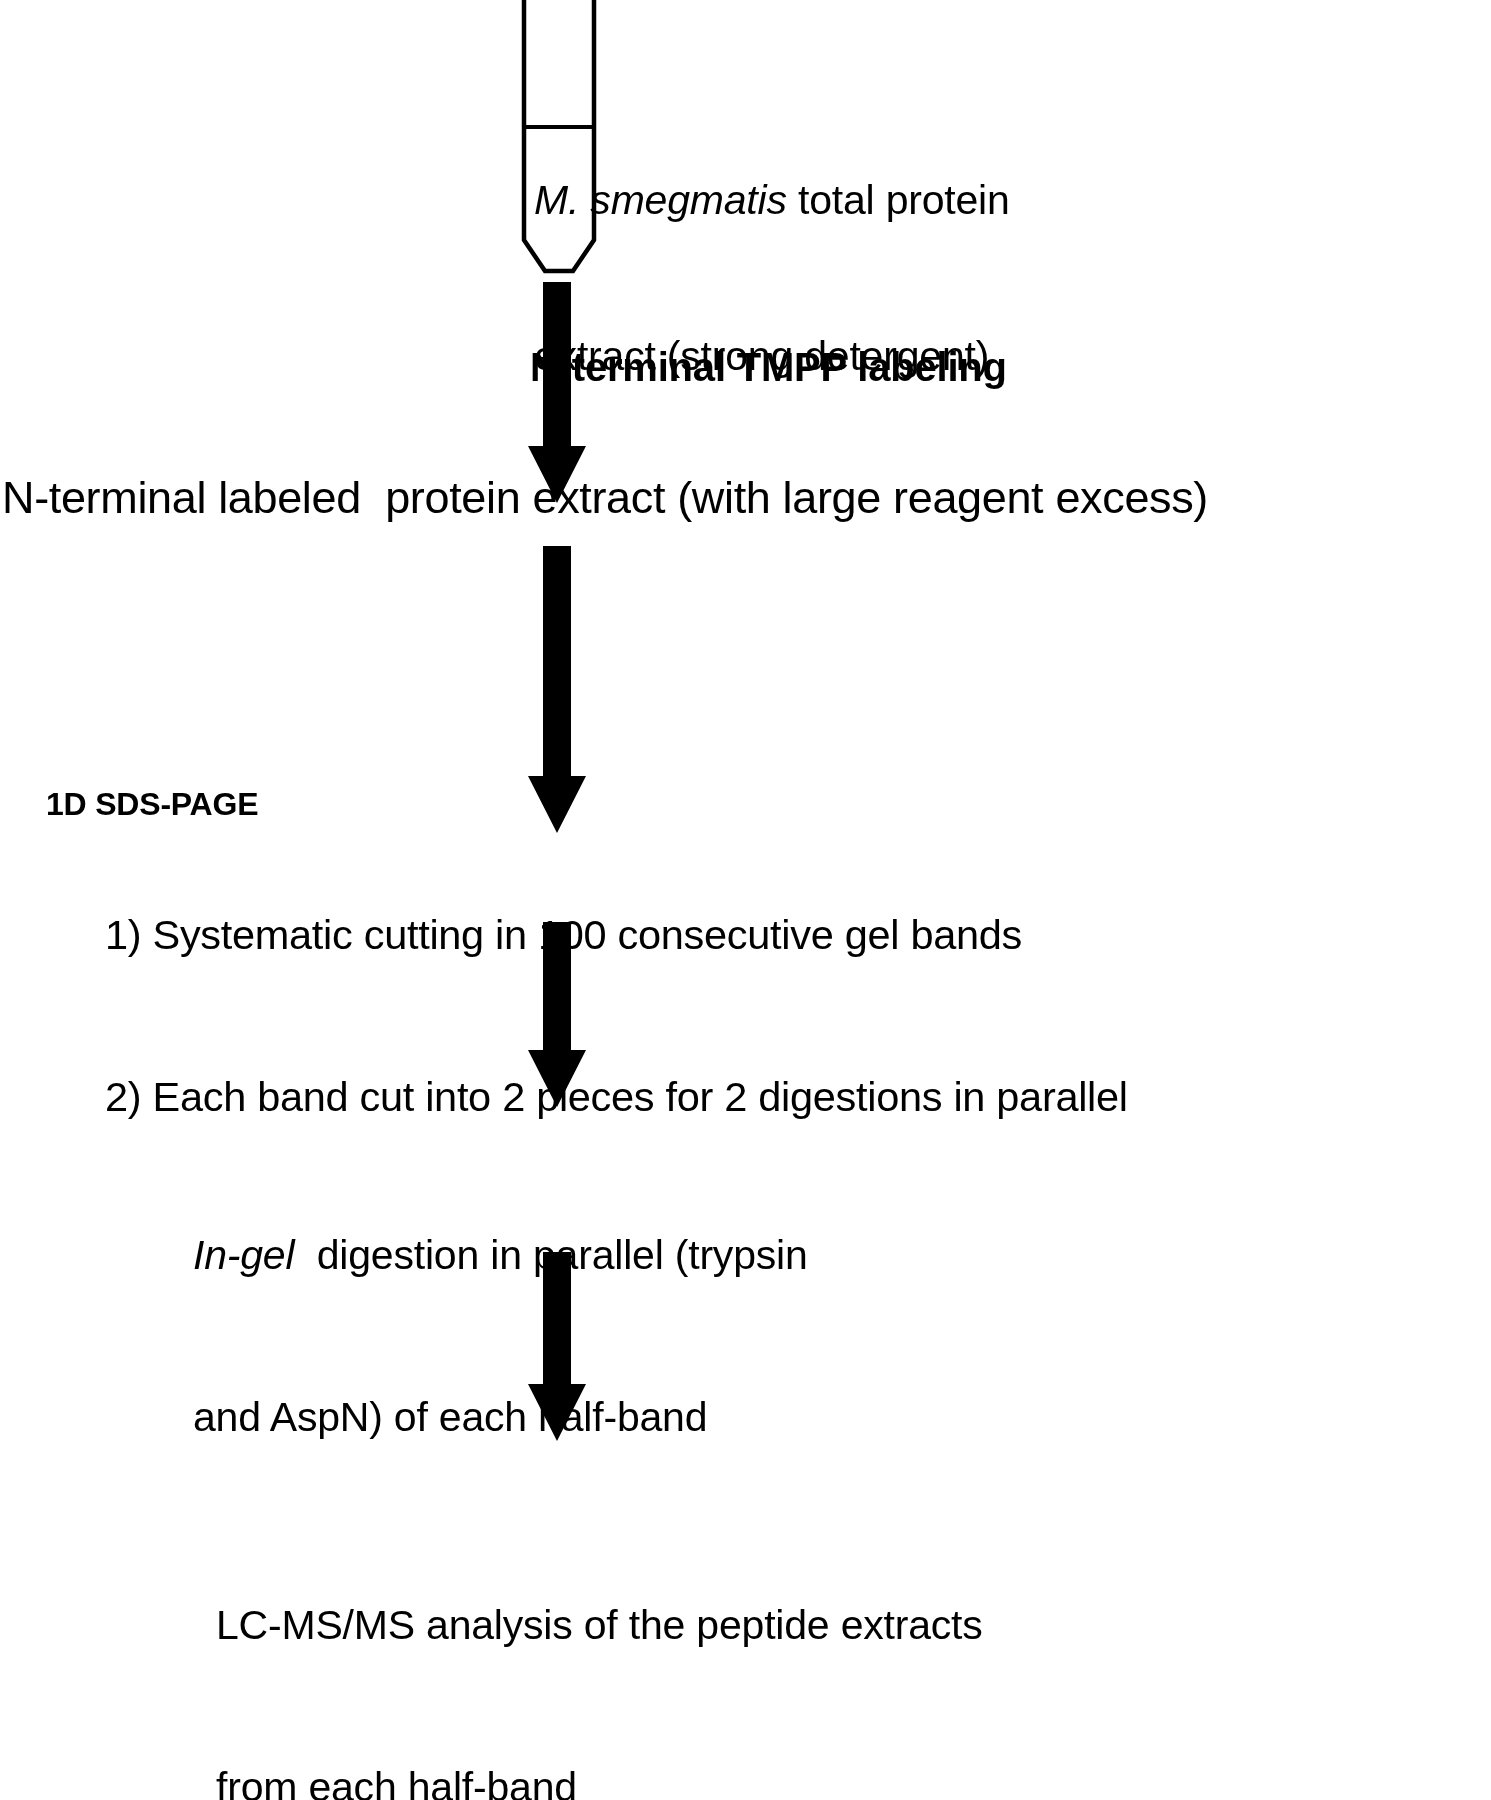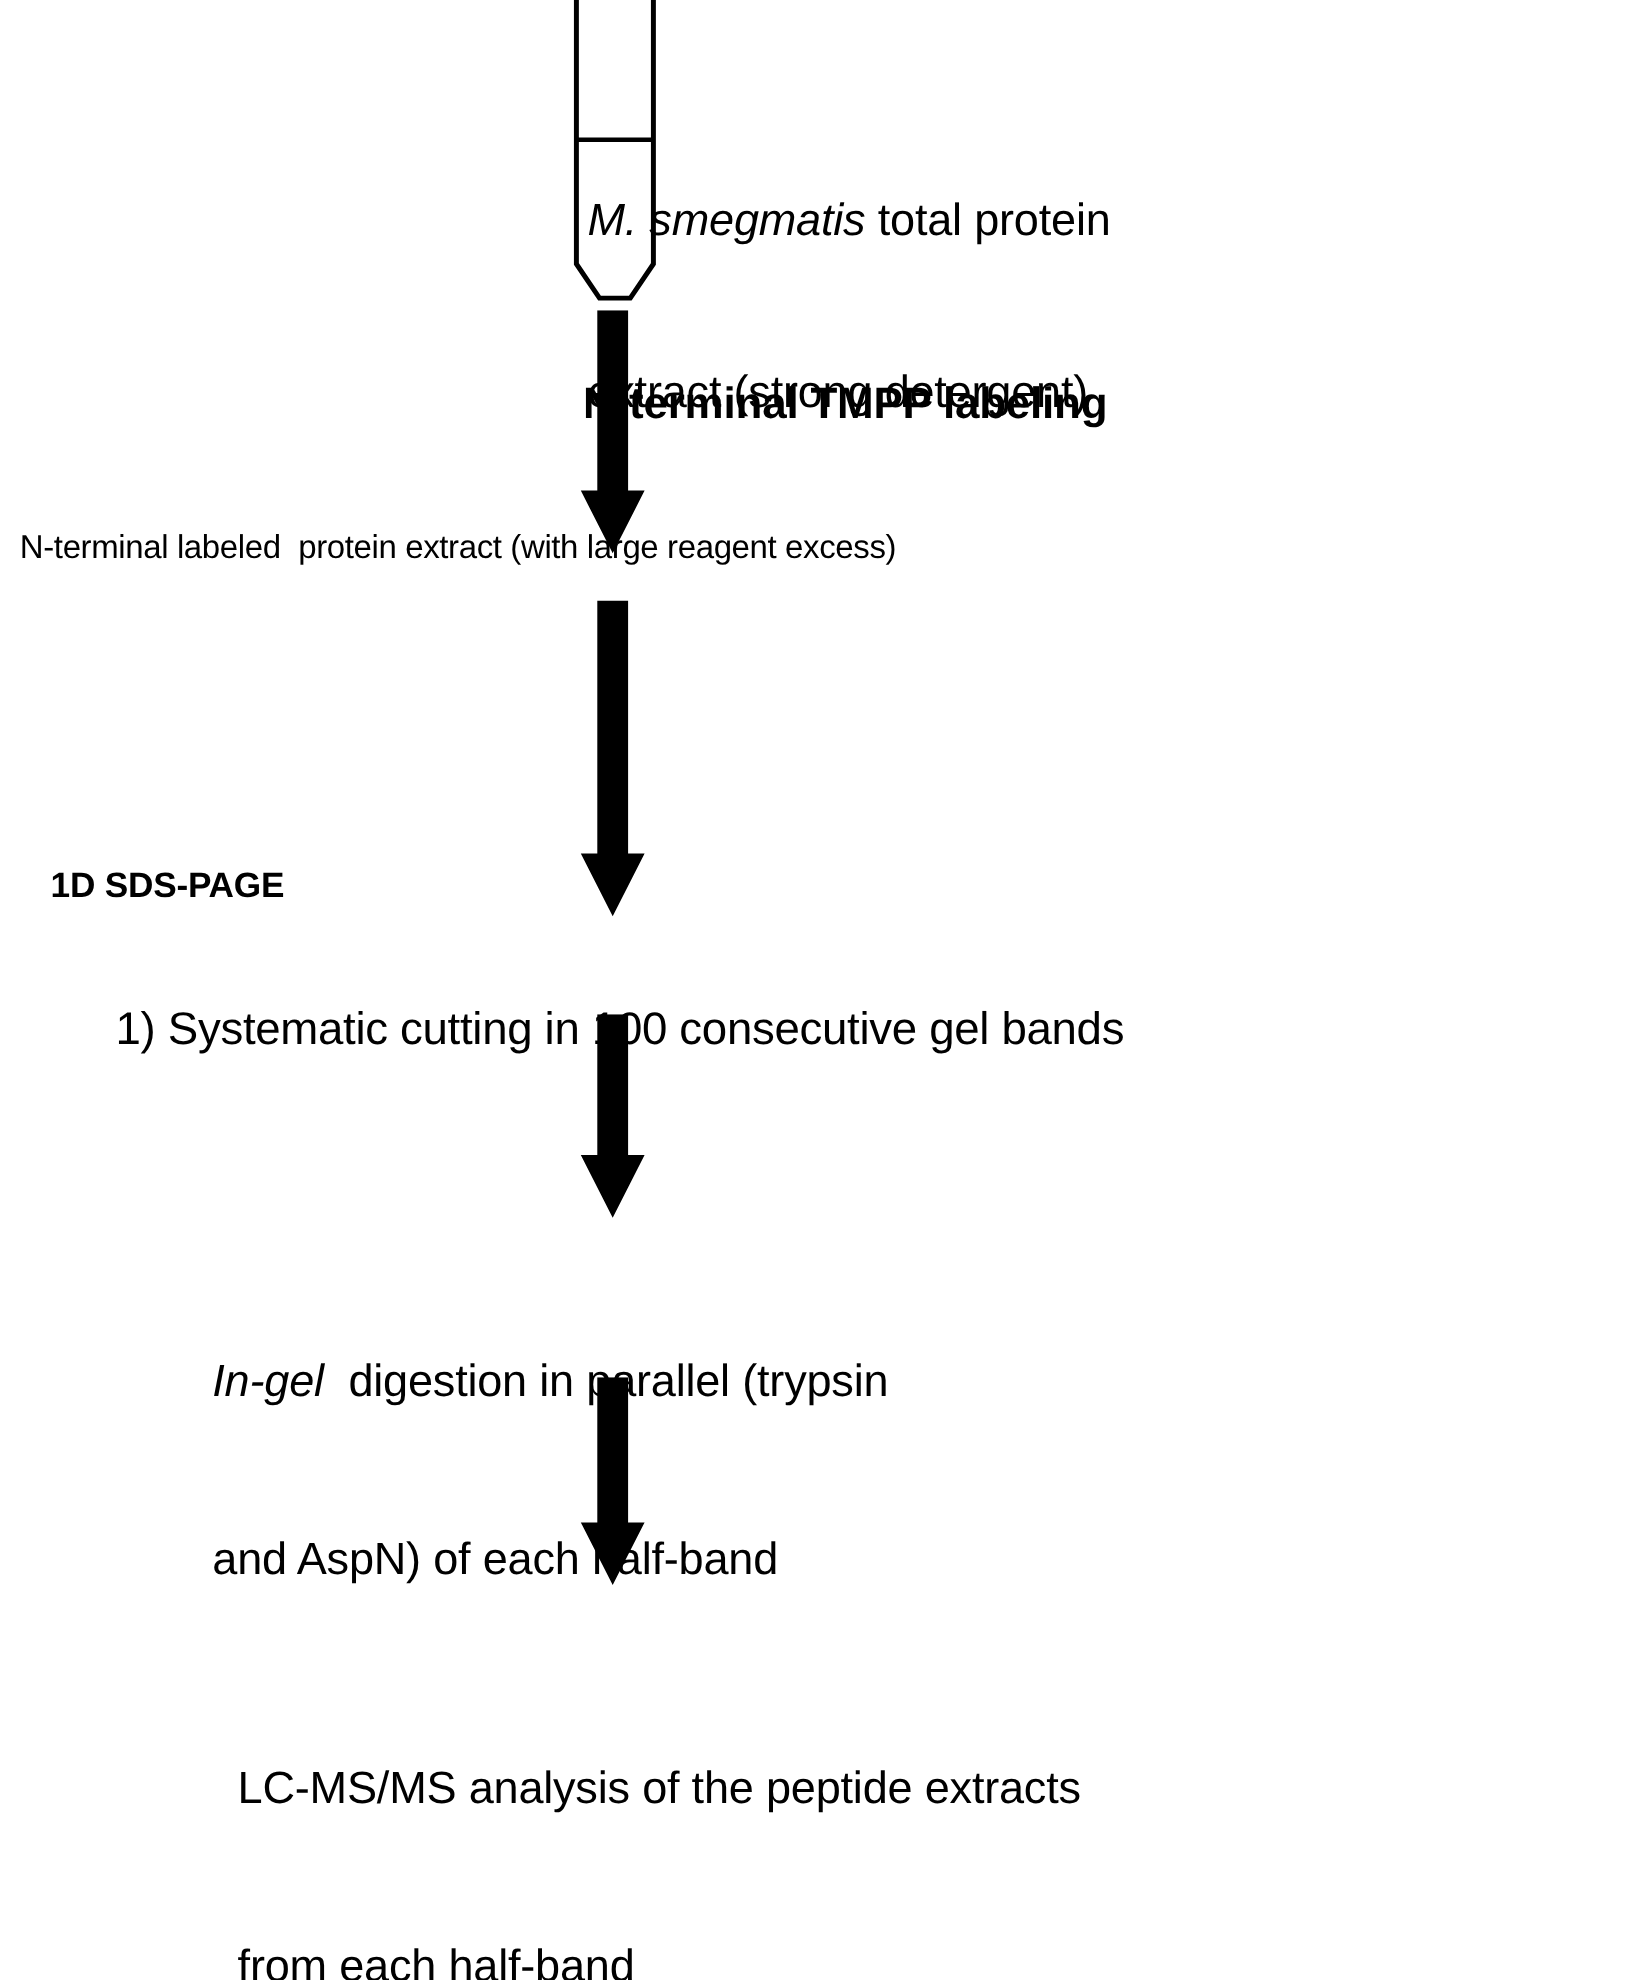--- a/index.html
+++ b/index.html
@@ -62,23 +62,23 @@
     top: 70px;
     text-align: left;
   }
   #labeling-step-label {
     left: 530px;
     top: 305px;
     font-size: 40px;
     font-weight: bold;
   }
   #labeled-extract-text {
-    left: 18px;
+    left: 2px;
     top: 472px;
-    font-size: 30px;
+    font-size: 45px;
     letter-spacing: -0.35px;
   }
   #sds-page-title {
     left: 46px;
     top: 742px;
     font-size: 32px;
     font-weight: bold;
   }
   #sds-page-steps {
     left: 105px;
@@ -130,20 +130,21 @@
 
   <div class="arrow" style="left:527px; top:546px;">
     <svg width="60" height="288" viewBox="0 0 60 288" xmlns="http://www.w3.org/2000/svg">
       <path d="M 16 0 L 44 0 L 44 230 L 59 230 L 30 287 L 1 230 L 16 230 Z" fill="#000000"></path>
     </svg>
   </div>
 
   <div class="txt bold" id="sds-page-title">1D SDS-PAGE</div>
   <div class="txt" id="sds-page-steps">
     <div>1) Systematic cutting in 100 consecutive gel bands</div>
+    <div>2) Each band cut into 2 pieces for 2 digestions in parallel</div>
   </div>
 
   <div class="arrow" style="left:527px; top:922px;">
     <svg width="60" height="186" viewBox="0 0 60 186" xmlns="http://www.w3.org/2000/svg">
       <path d="M 16 0 L 44 0 L 44 128 L 59 128 L 30 185 L 1 128 L 16 128 Z" fill="#000000"></path>
     </svg>
   </div>
 
   <div class="txt" id="ingel-text">
     <div><span class="ital">In-gel</span><span>  digestion in parallel (trypsin</span></div>

